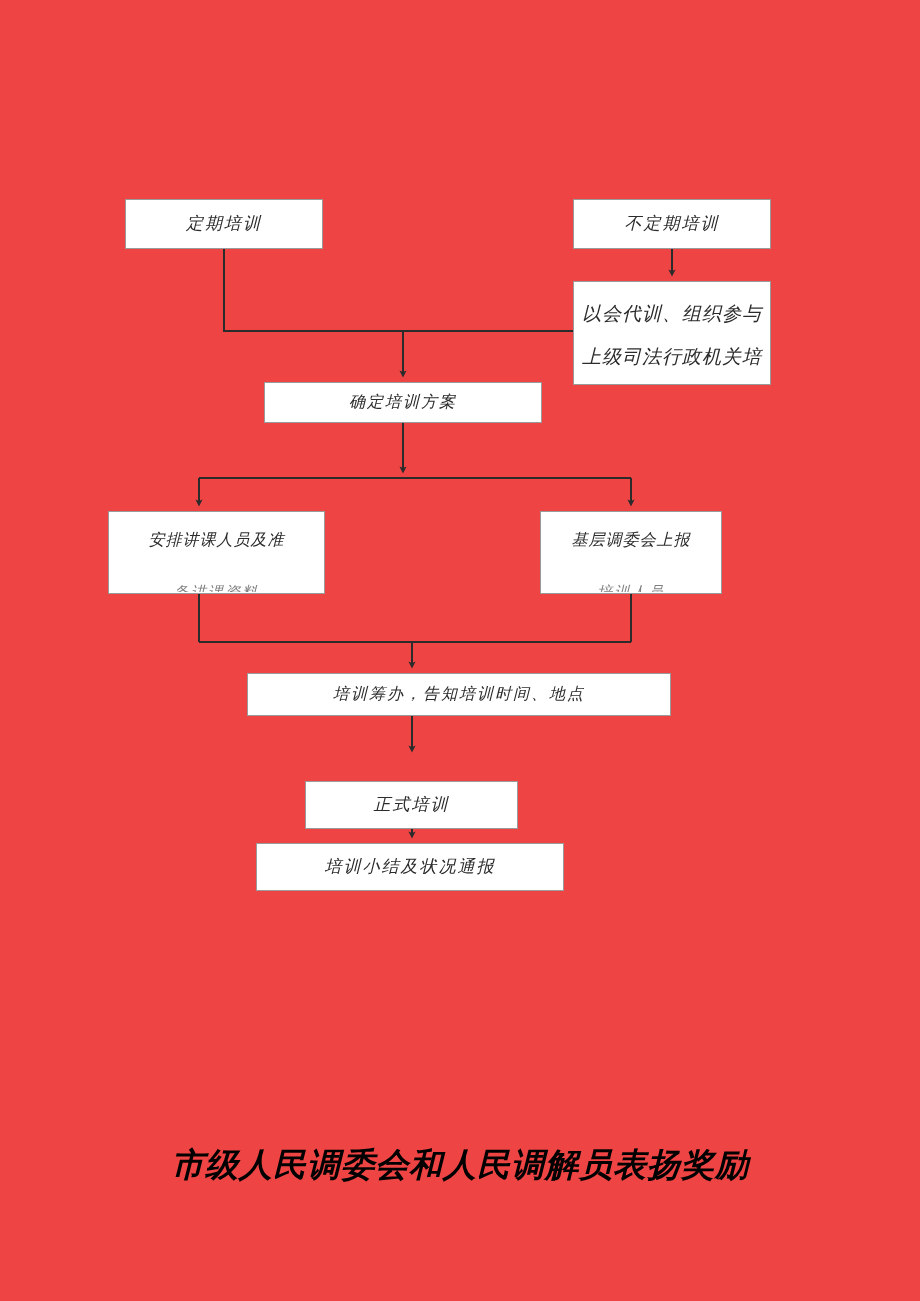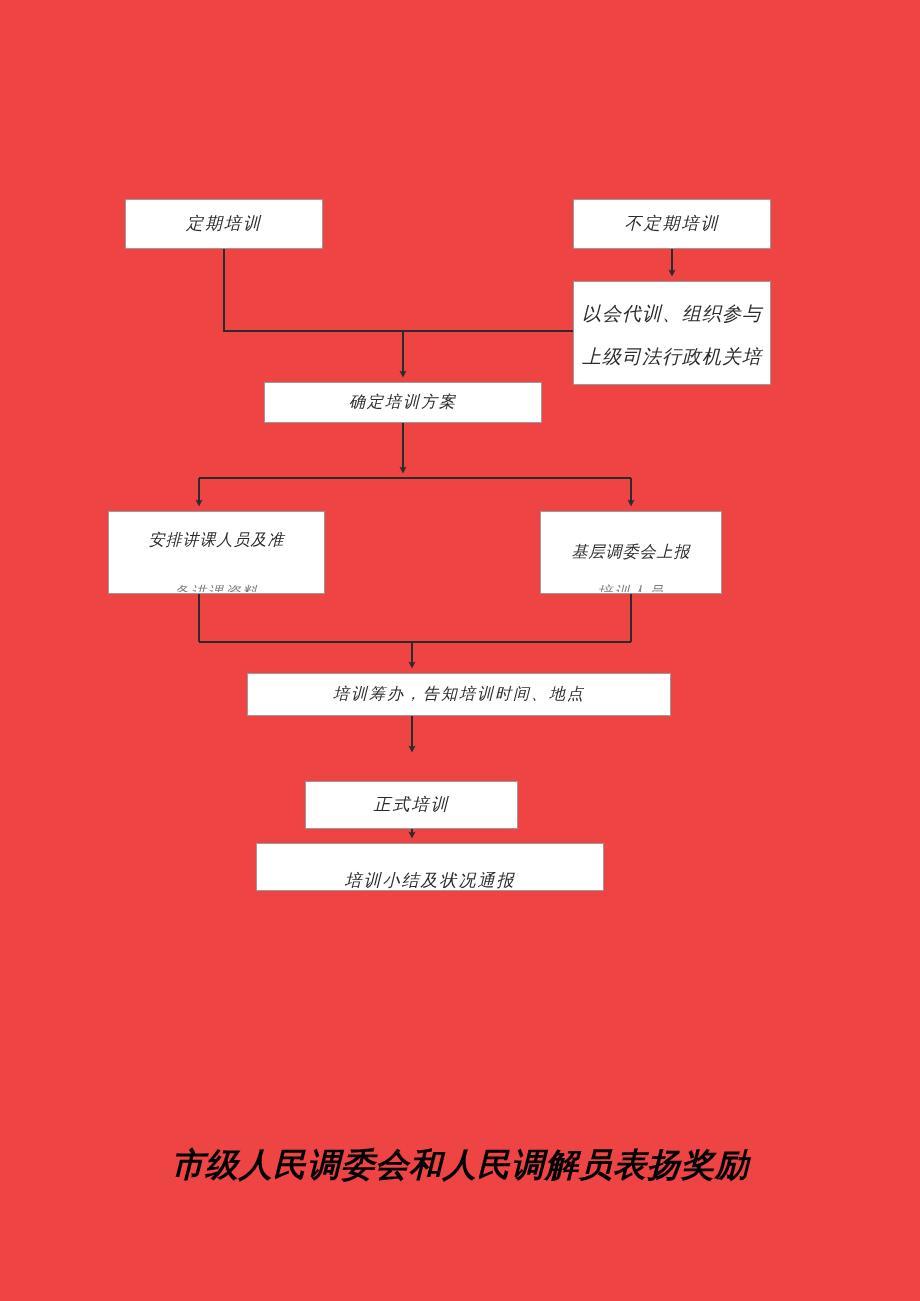--- a/index.html
+++ b/index.html
@@ -47,24 +47,24 @@
   }
   
   #node-regular       { left:125px; top:199px;  width:198px; height:50px;  font-size:17px; }
   #node-irregular     { left:573px; top:199px;  width:198px; height:50px;  font-size:17px; }
   #node-meeting       { left:573px; top:281px;  width:198px; height:104px; font-size:19px;
                         justify-content:space-around; padding:10px 0 6px 0; letter-spacing:1px; }
   #node-plan          { left:264px; top:382px;  width:278px; height:41px;  font-size:16px;justify-content:center; }
   #node-lecturer      { left:108px; top:511px;  width:217px; height:83px;  font-size:16px;
                         justify-content:flex-start; padding-top:20px; letter-spacing:1px; }
   #node-report        { left:540px; top:511px;  width:182px; height:83px;  font-size:16px;
-                        justify-content:flex-start; padding-top:32px; letter-spacing:1px; }
+                        justify-content:flex-start; padding-top:20px; letter-spacing:1px; }
   #node-prepare       { left:199px; top:673px;  width:424px; height:43px;  font-size:16px;margin-left:48px; }
   #node-formal        { left:305px; top:757px;  width:213px; height:48px;  font-size:17px;margin-top:24px; }
-  #node-summary       { left:256px; top:843px;  width:348px; height:48px;  font-size:17px;justify-content:flex-end; }
+  #node-summary       { left:256px; top:843px;  width:308px; height:48px;  font-size:17px; }
 
   
   .clipped-line {
     position: absolute;
     bottom: 1px;
     left: 0;
     right: 0;
     text-align: center;
     font-size: 15px;
     letter-spacing: 2px;

